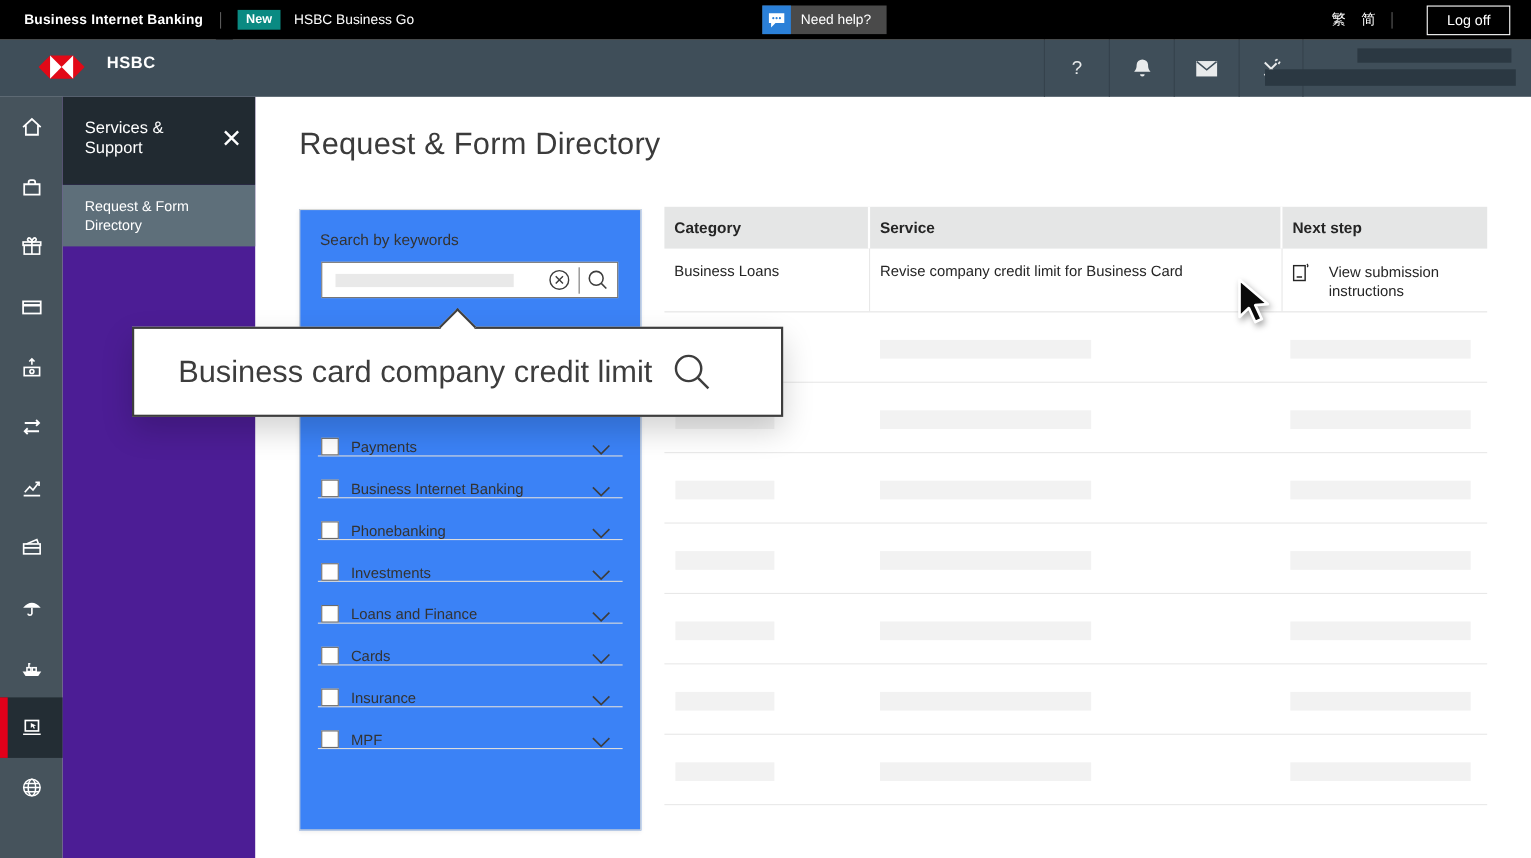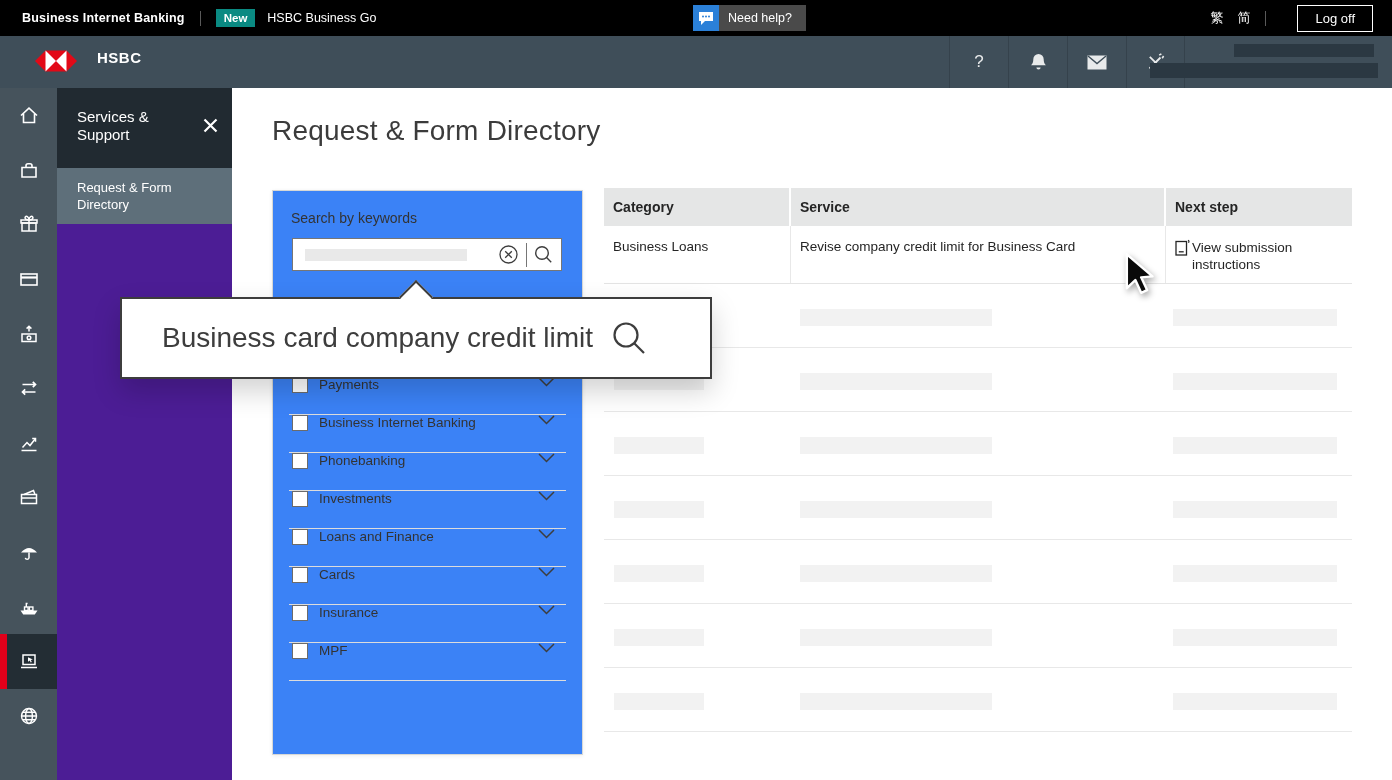--- a/index.html
+++ b/index.html
@@ -66,40 +66,40 @@
                  border:1px solid #d7d8d6; box-shadow:0 1px 4px rgba(0,0,0,.07); z-index:5; }
   .search-label { position:absolute; left:18px; top:19px; font-size:14px; color:#333; }
   .search-box { position:absolute; left:19px; top:47px; width:270px; height:33px;
                 border:1px solid #767676; display:flex; align-items:center; background:#fff; }
   .search-mask { width:162px; height:12px; background:#e9e9e9; margin-left:12px; }
   .sb-clear { margin-left:auto; width:19px; height:19px; cursor:pointer; }
   .sb-div { width:1px; height:24px; background:#767676; margin:0 7px 0 8px; }
   .sb-mag { width:19px; height:19px; margin-right:8px; cursor:pointer; }
   .filter-list { position:absolute; left:0; top:186px; width:100%; }
   .filter-row { height:38px; margin:0 16px; border-bottom:1px solid #dcdcdc; display:flex;
-                align-items:flex-start; }
+                align-items:flex-end; }
   .cb { width:16px; height:16px; border:1.5px solid #6b6b6b; background:#fff; margin-left:3px;
         cursor:pointer; flex:none; }
   .filter-label { font-size:13.5px; color:#333; margin-left:11px; }
   .filter-chev { margin-left:auto; margin-right:11px; cursor:pointer; display:flex; }
 
   
   .dir-table { position:absolute; left:604px; top:188px; width:748px; z-index:1; }
   .t-head { display:flex; height:38px; }
   .t-head .th { background:#e5e6e6; font-size:14px; font-weight:bold; color:#252525;
                 display:flex; align-items:center; padding-left:9px; }
   .th.c1 { width:187px; border-right:2px solid #fff; }
   .th.c2 { width:375px; border-right:2px solid #fff; }
   .th.c3 { width:186px; }
   .t-row1 { display:flex; min-height:53px; border-bottom:1px solid #e4e4e4; }
   .t-row1 .td { font-size:13.5px; color:#252525; padding:13px 10px 10px 9px; }
   .td.c1 { width:187px; border-right:1px solid #e8e8e8; }
   .td.c2 { width:375px; border-right:1px solid #e8e8e8; }
   .td.c3 { width:186px; }
-  .next-link { display:flex; gap:2px; cursor:pointer; }
+  .next-link { display:flex; gap:18px; cursor:pointer; }
   .next-text { width:116px; line-height:17px; }
   .sk-row { display:flex; height:64px; border-bottom:1px solid #e8e8e8; }
   .sk-c1 { width:187px; } .sk-c2 { width:375px; } .sk-c3 { width:186px; }
   .sk-bar { height:17px; background:#f2f2f2; margin-top:25px; }
   .sk-c1 .sk-bar { width:90px; margin-left:10px; }
   .sk-c2 .sk-bar { width:192px; margin-left:9px; }
   .sk-c3 .sk-bar { width:164px; margin-left:7px; }
 
   
   .tooltip { position:absolute; left:120px; top:297px; width:592px; height:82px; background:#fff;

